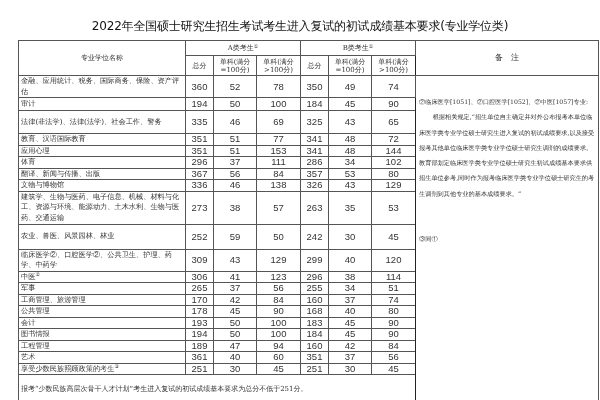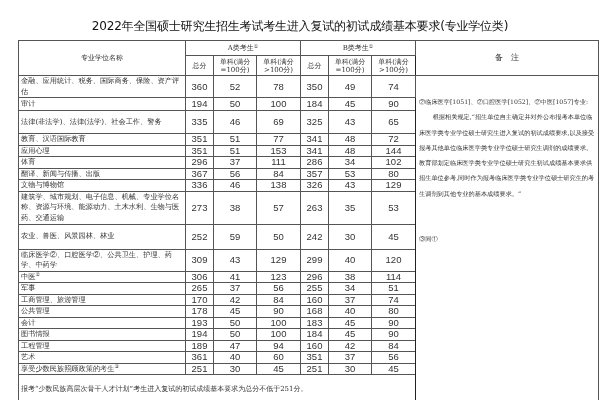--- a/index.html
+++ b/index.html
@@ -126,21 +126,21 @@
       <tr style="height: 11px; margin-top: 6px;">
         <td class="name"><span>文物与博物馆</span><sup></sup></td>
         <td class="num thickL">336</td>
         <td class="num">46</td>
         <td class="num">138</td>
         <td class="num thickL">326</td>
         <td class="num">43</td>
         <td class="num">129</td>
       </tr>
       <tr style="height: 33px;">
-        <td class="name"><span>建筑学、城市规划、电子信息、机械、专业学位名称、资源与环境、能源动力、土木水利、生物与医药、交通运输</span><sup></sup></td>
+        <td class="name"><span>建筑学、生物与医药、电子信息、机械、材料与化工、资源与环境、能源动力、土木水利、生物与医药、交通运输</span><sup></sup></td>
         <td class="num thickL">273</td>
         <td class="num">38</td>
         <td class="num">57</td>
         <td class="num thickL">263</td>
         <td class="num">35</td>
         <td class="num">53</td>
       </tr>
       <tr style="height: 25px;">
         <td class="name"><span>农业、兽医、风景园林、林业</span><sup></sup></td>
         <td class="num thickL">252</td>

